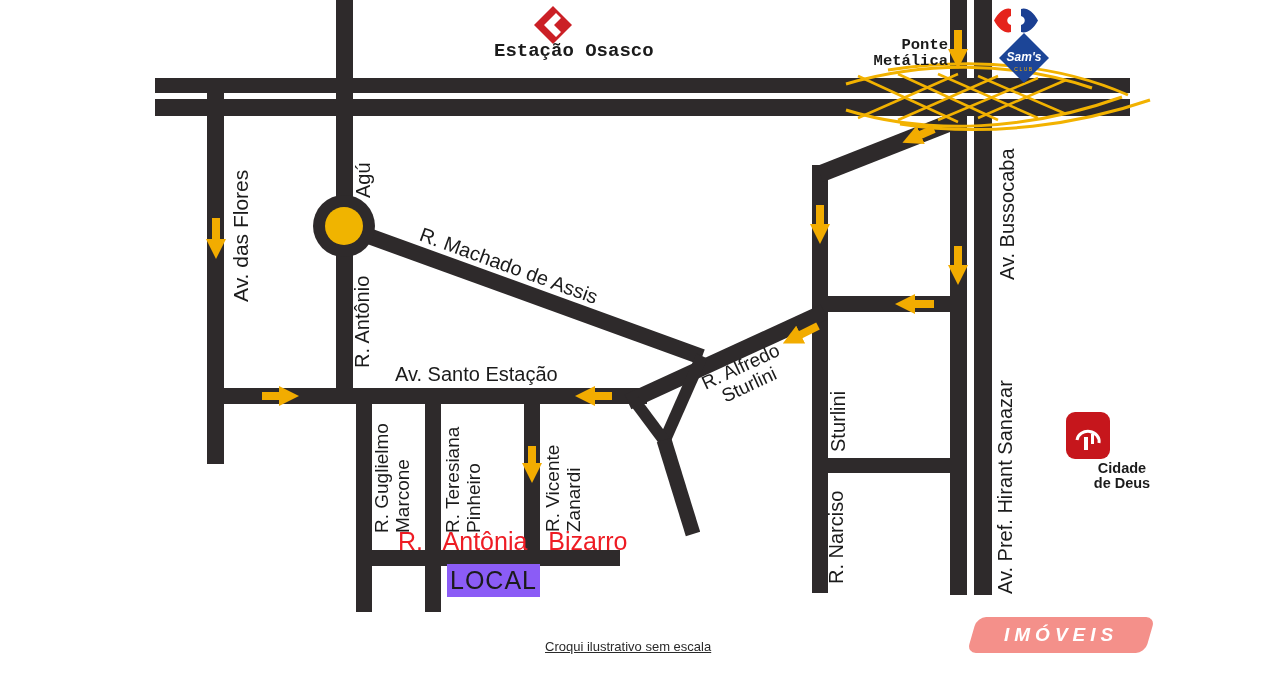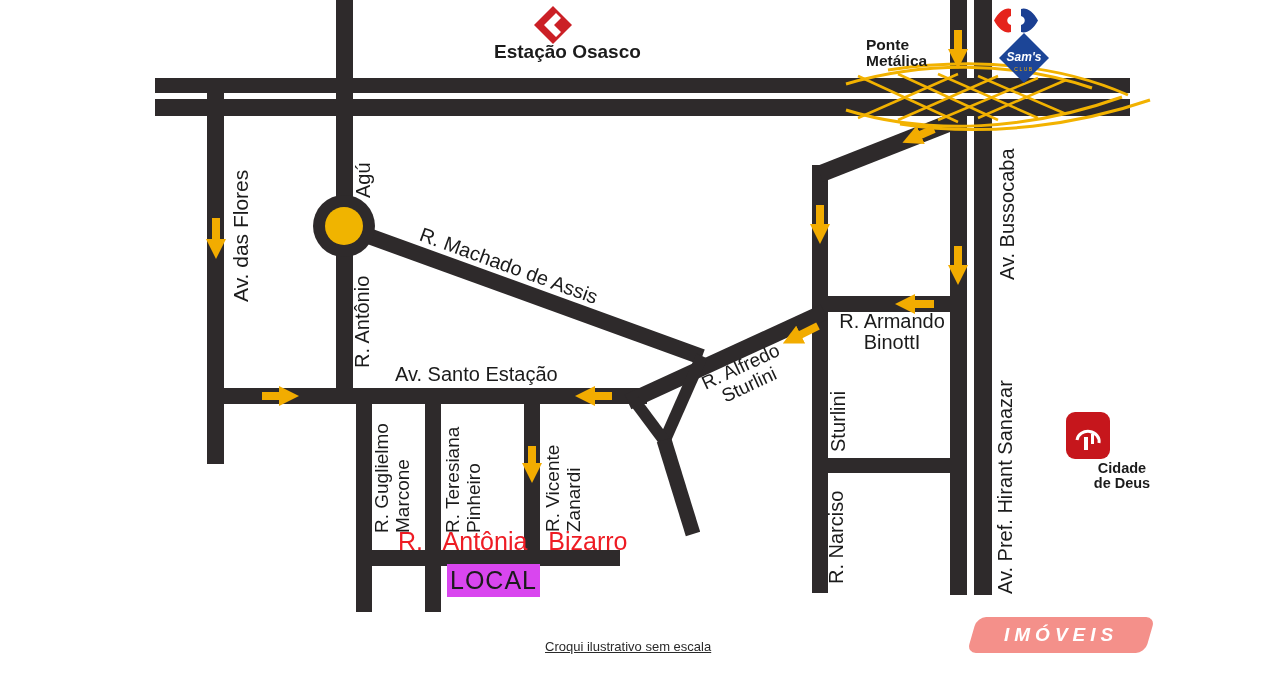--- a/index.html
+++ b/index.html
@@ -1,41 +1,41 @@
 <!DOCTYPE html>
 <html><head>
 <meta charset="utf-8">
 <style>
   html,body{margin:0;padding:0;background:#fff;}
   .canvas{position:relative;width:1280px;height:700px;background:#fff;overflow:hidden;
           font-family:"Liberation Sans", sans-serif;color:#1b1b1b;}
   .lbl{position:absolute;z-index:3;white-space:pre-line;line-height:1.05;}
   .vlbl{position:absolute;z-index:3;transform-origin:0 0;transform:rotate(-90deg);
         white-space:pre-line;line-height:1.08;}
-  .b{font-weight:bold;}
+  .b{font-weight:bold;font-family:Liberation Mono, monospace;}
   svg.map{position:absolute;left:0;top:0;z-index:2;}
   .watermark{position:absolute;left:986px;top:538px;z-index:1;
      font-size:66px;font-weight:bold;font-style:italic;letter-spacing:4px;
      color:rgba(130,130,130,0.14);-webkit-text-stroke:1px rgba(150,150,150,0.18);}
   .banner{position:absolute;left:972px;top:617px;width:178px;height:36px;z-index:4;
      background:#f4908a;border-radius:9px;transform:skewX(-16deg);
      display:flex;align-items:center;justify-content:center;}
   .banner span{transform:skewX(16deg);color:#fff;font-weight:bold;font-style:italic;
      font-size:19px;letter-spacing:5px;}
   .headline{position:absolute;left:0;top:634px;width:1280px;z-index:5;text-align:center;
      font-family:"Liberation Serif", serif;font-variant:small-caps;font-size:46px;
      letter-spacing:1px;color:#1f1f1f;}
   .croqui{position:absolute;left:545px;top:639px;z-index:3;font-size:13px;color:#2a2a2a;text-decoration:underline;}
   .red-street{position:absolute;left:398px;top:527px;z-index:3;color:#ee1c24;
      font-size:25px;word-spacing:14px;}
   .local{position:absolute;left:447px;top:564px;width:93px;height:33px;z-index:3;
-     background:#d946ef;display:flex;align-items:center;justify-content:center;
+     background:#8b5cf6;display:flex;align-items:center;justify-content:center;
      font-size:25px;letter-spacing:1px;color:#1b1b1b;}
   .praca{text-align:center;font-size:15px;line-height:1.12;}
-  .ponte{font-size:15.5px;line-height:1.05;}
+  .ponte{text-align:right;font-size:15.5px;line-height:1.05;}
   .cidade{position:absolute;left:1089px;top:461px;width:66px;z-index:3;text-align:center;
      font-weight:bold;font-size:14.5px;line-height:1.05;}
 </style>
 </head>
 <body>
 
 <div class="canvas">
 
 
   <svg class="map" width="1280" height="700" viewBox="0 0 1280 700">
@@ -131,22 +131,20 @@
 Metálica</div>
 
   <div class="vlbl" style="left:230px;top:302px;width:162px;font-size:21px;">Av. das Flores</div>
   <div class="vlbl" style="left:353px;top:198px;width:58px;font-size:20px;">Agú</div>
   <div class="vlbl" style="left:352px;top:368px;width:118px;font-size:20px;">R. Antônio</div>
 
   <div class="lbl" style="left:424px;top:224px;font-size:20px;transform-origin:0 0;transform:rotate(20deg);">R. Machado de Assis</div>
   <div class="lbl" style="left:395px;top:364px;font-size:20px;">Av. Santo Estação</div>
   <div class="lbl" style="left:682px;top:356px;width:126px;font-size:19px;text-align:center;transform-origin:50% 50%;transform:rotate(-25deg);">R. Alfredo
 Sturlini</div>
-  <div class="lbl" style="left:826px;top:311px;width:132px;font-size:20px;text-align:center;">R. Armando
-BinottI</div>
 
   <div class="vlbl" style="left:828px;top:452px;width:82px;font-size:20px;">Sturlini</div>
   <div class="vlbl" style="left:826px;top:584px;width:112px;font-size:20px;">R. Narciso</div>
   <div class="vlbl" style="left:997px;top:280px;width:162px;font-size:20px;">Av. Bussocaba</div>
   <div class="vlbl" style="left:995px;top:594px;width:262px;font-size:20px;">Av. Pref. Hirant Sanazar</div>
   <div class="vlbl" style="left:372px;top:533px;width:138px;font-size:19px;">R. Guglielmo
 Marcone</div>
   <div class="vlbl" style="left:443px;top:533px;width:138px;font-size:19px;">R. Teresiana
 Pinheiro</div>
   <div class="vlbl" style="left:543px;top:532px;width:122px;font-size:19px;">R. Vicente

